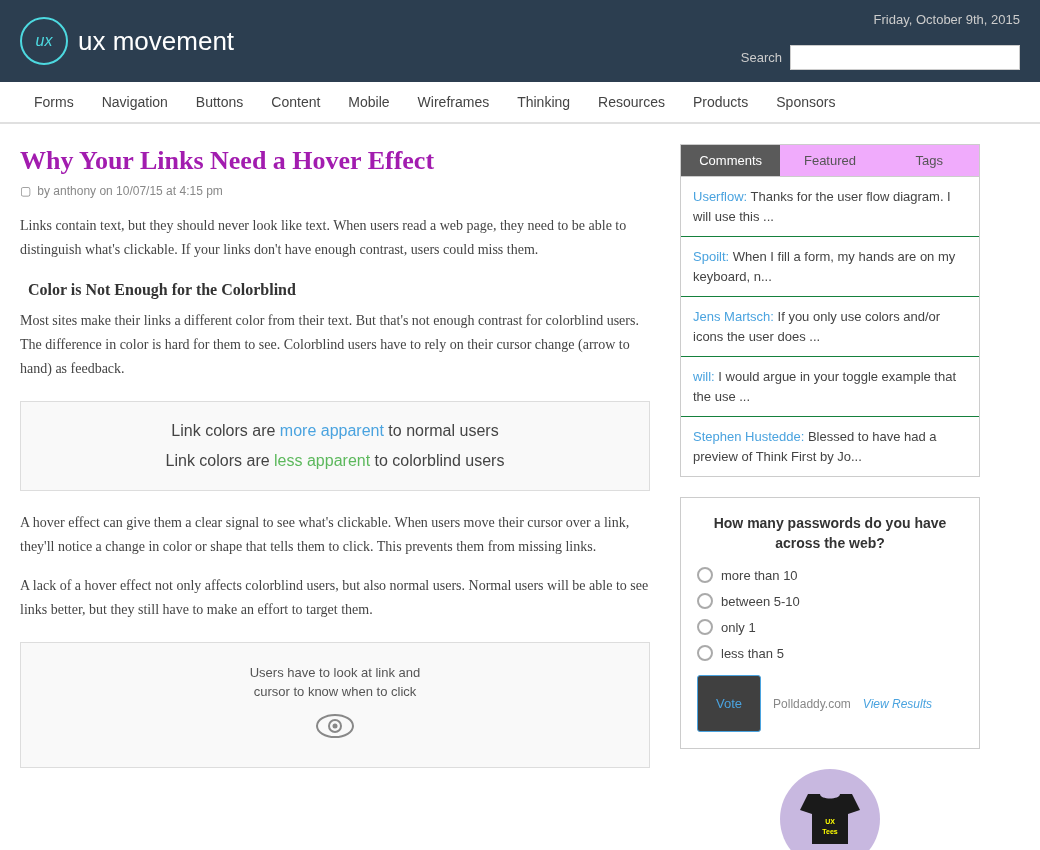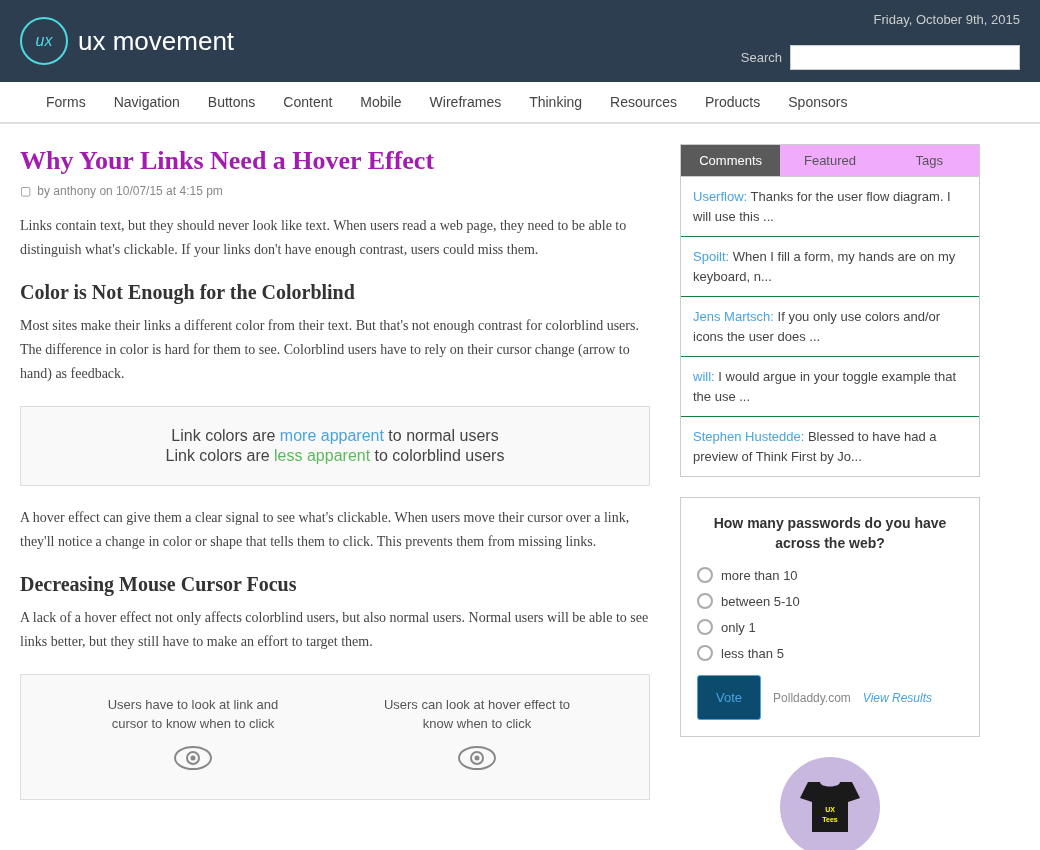--- a/index.html
+++ b/index.html
@@ -63,21 +63,21 @@
       padding: 4px 8px;
       border: 1px solid #ccc;
       background: #fff;
       font-size: 13px;
     }
 
     
     .nav-bar {
       background: #fff;
       border-bottom: 2px solid #e0e0e0;
-      padding: 0 32px;
+      padding: 0 20px;
       display: flex;
       align-items: center;
     }
     .nav-bar a {
       display: inline-block;
       padding: 12px 14px;
       color: #444;
       text-decoration: none;
       font-family: Arial, sans-serif;
       font-size: 14px;
@@ -119,37 +119,37 @@
       color: #888;
       font-size: 12px;
     }
     .article-body p {
       font-size: 14px;
       line-height: 1.7;
       color: #444;
       margin-bottom: 16px;
     }
     .article-body h2 {
-      font-size: 20px;
+      font-size: 16px;
       color: #333;
       font-weight: bold;
-      margin: 20px 0 10px;
+      margin: 20px 8px 10px;
       font-family: Georgia, serif;
     }
 
     
     .link-demo-box {
       border: 1px solid #ddd;
       background: #f9f9f9;
       padding: 20px 30px;
       margin: 20px 0;
       text-align: center;
     }
     .link-demo-box .line1 {
-      margin-bottom: 2px;
+      margin-bottom: 12px;
       font-size: 16px;
       color: #444;
       font-family: Arial, sans-serif;
     }
     .link-demo-box .line2 {
       font-size: 16px;
       color: #444;
       font-family: Arial, sans-serif;
     }
     .apparent-blue { color: #4aa3df; font-weight: normal; }
@@ -257,22 +257,22 @@
     }
     .poll-actions {
       display: flex;
       align-items: center;
       gap: 12px;
       margin-top: 14px;
     }
     .vote-btn {
       border: 1px solid #4aa3df;
       color: #4aa3df;
-      background: #0c4a6e;
-      padding: 14px 18px;
+      background: #404040;
+      padding: 20px 18px;
       font-family: Arial, sans-serif;
       font-size: 13px;
       cursor: pointer;
       border-radius: 3px;
     }
     .polldaddy-link {
       color: #888;
       font-size: 12px;
       font-family: Arial, sans-serif;
       text-decoration: none;
@@ -358,44 +358,33 @@
         <div class="line1">
           <span>Link colors are </span><span class="apparent-blue">more apparent</span><span> to normal users</span>
         </div>
         <div class="line2">
           <span>Link colors are </span><span class="apparent-green">less apparent</span><span> to colorblind users</span>
         </div>
       </div>
 
       <p>A hover effect can give them a clear signal to see what's clickable. When users move their cursor over a link, they'll notice a change in color or shape that tells them to click. This prevents them from missing links.</p>
 
-      <h2>Decreasing Mouse Cursor Focus</h2>
       <p>A lack of a hover effect not only affects colorblind users, but also normal users. Normal users will be able to see links better, but they still have to make an effort to target them.</p>
 
       <div class="hover-demo-box">
         <div class="hover-col">
           <p>Users have to look at link and cursor to know when to click</p>
           <div class="eye-icon">
             <svg width="40" height="28" viewBox="0 0 40 28">
               <ellipse cx="20" cy="14" rx="18" ry="11" fill="none" stroke="#888" stroke-width="2"></ellipse>
               <circle cx="20" cy="14" r="6" fill="none" stroke="#888" stroke-width="2"></circle>
               <circle cx="20" cy="14" r="2.5" fill="#888"></circle>
             </svg>
           </div>
         </div>
-        <div class="hover-col">
-          <p>Users can look at hover effect to know when to click</p>
-          <div class="eye-icon">
-            <svg width="40" height="28" viewBox="0 0 40 28">
-              <ellipse cx="20" cy="14" rx="18" ry="11" fill="none" stroke="#888" stroke-width="2"></ellipse>
-              <circle cx="20" cy="14" r="6" fill="none" stroke="#888" stroke-width="2"></circle>
-              <circle cx="20" cy="14" r="2.5" fill="#888"></circle>
-            </svg>
-          </div>
-        </div>
       </div>
     </div>
   </div>
 
   <div class="sidebar">
 
     <div class="tabs-bar">
       <button class="tab-btn active">Comments</button>
       <button class="tab-btn">Featured</button>
       <button class="tab-btn">Tags</button>

